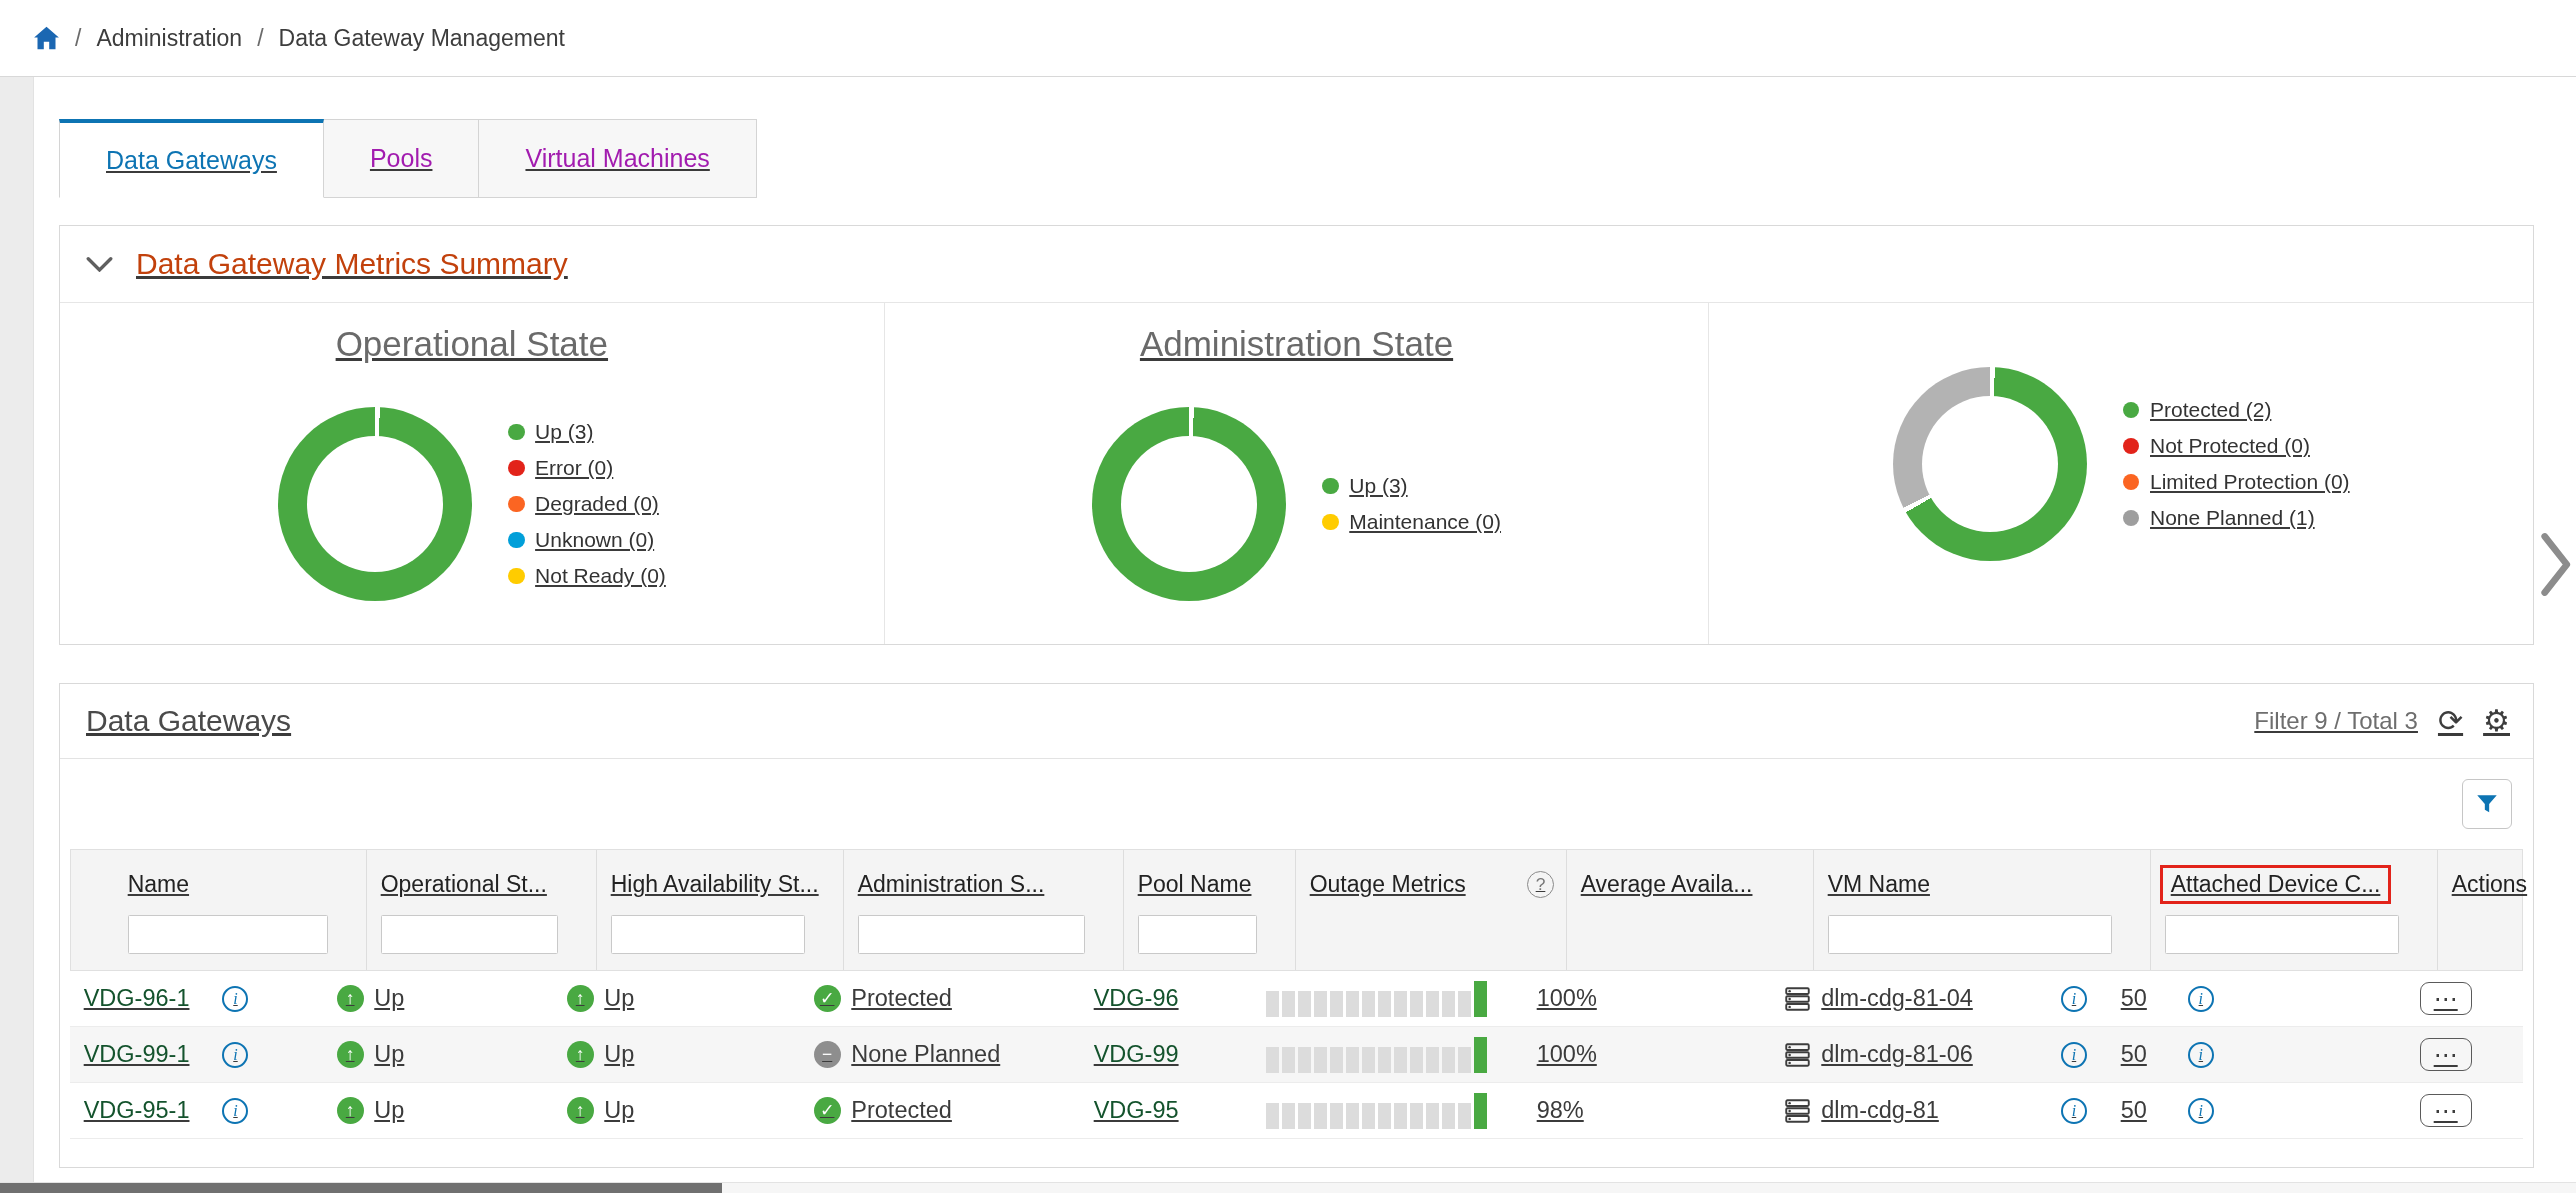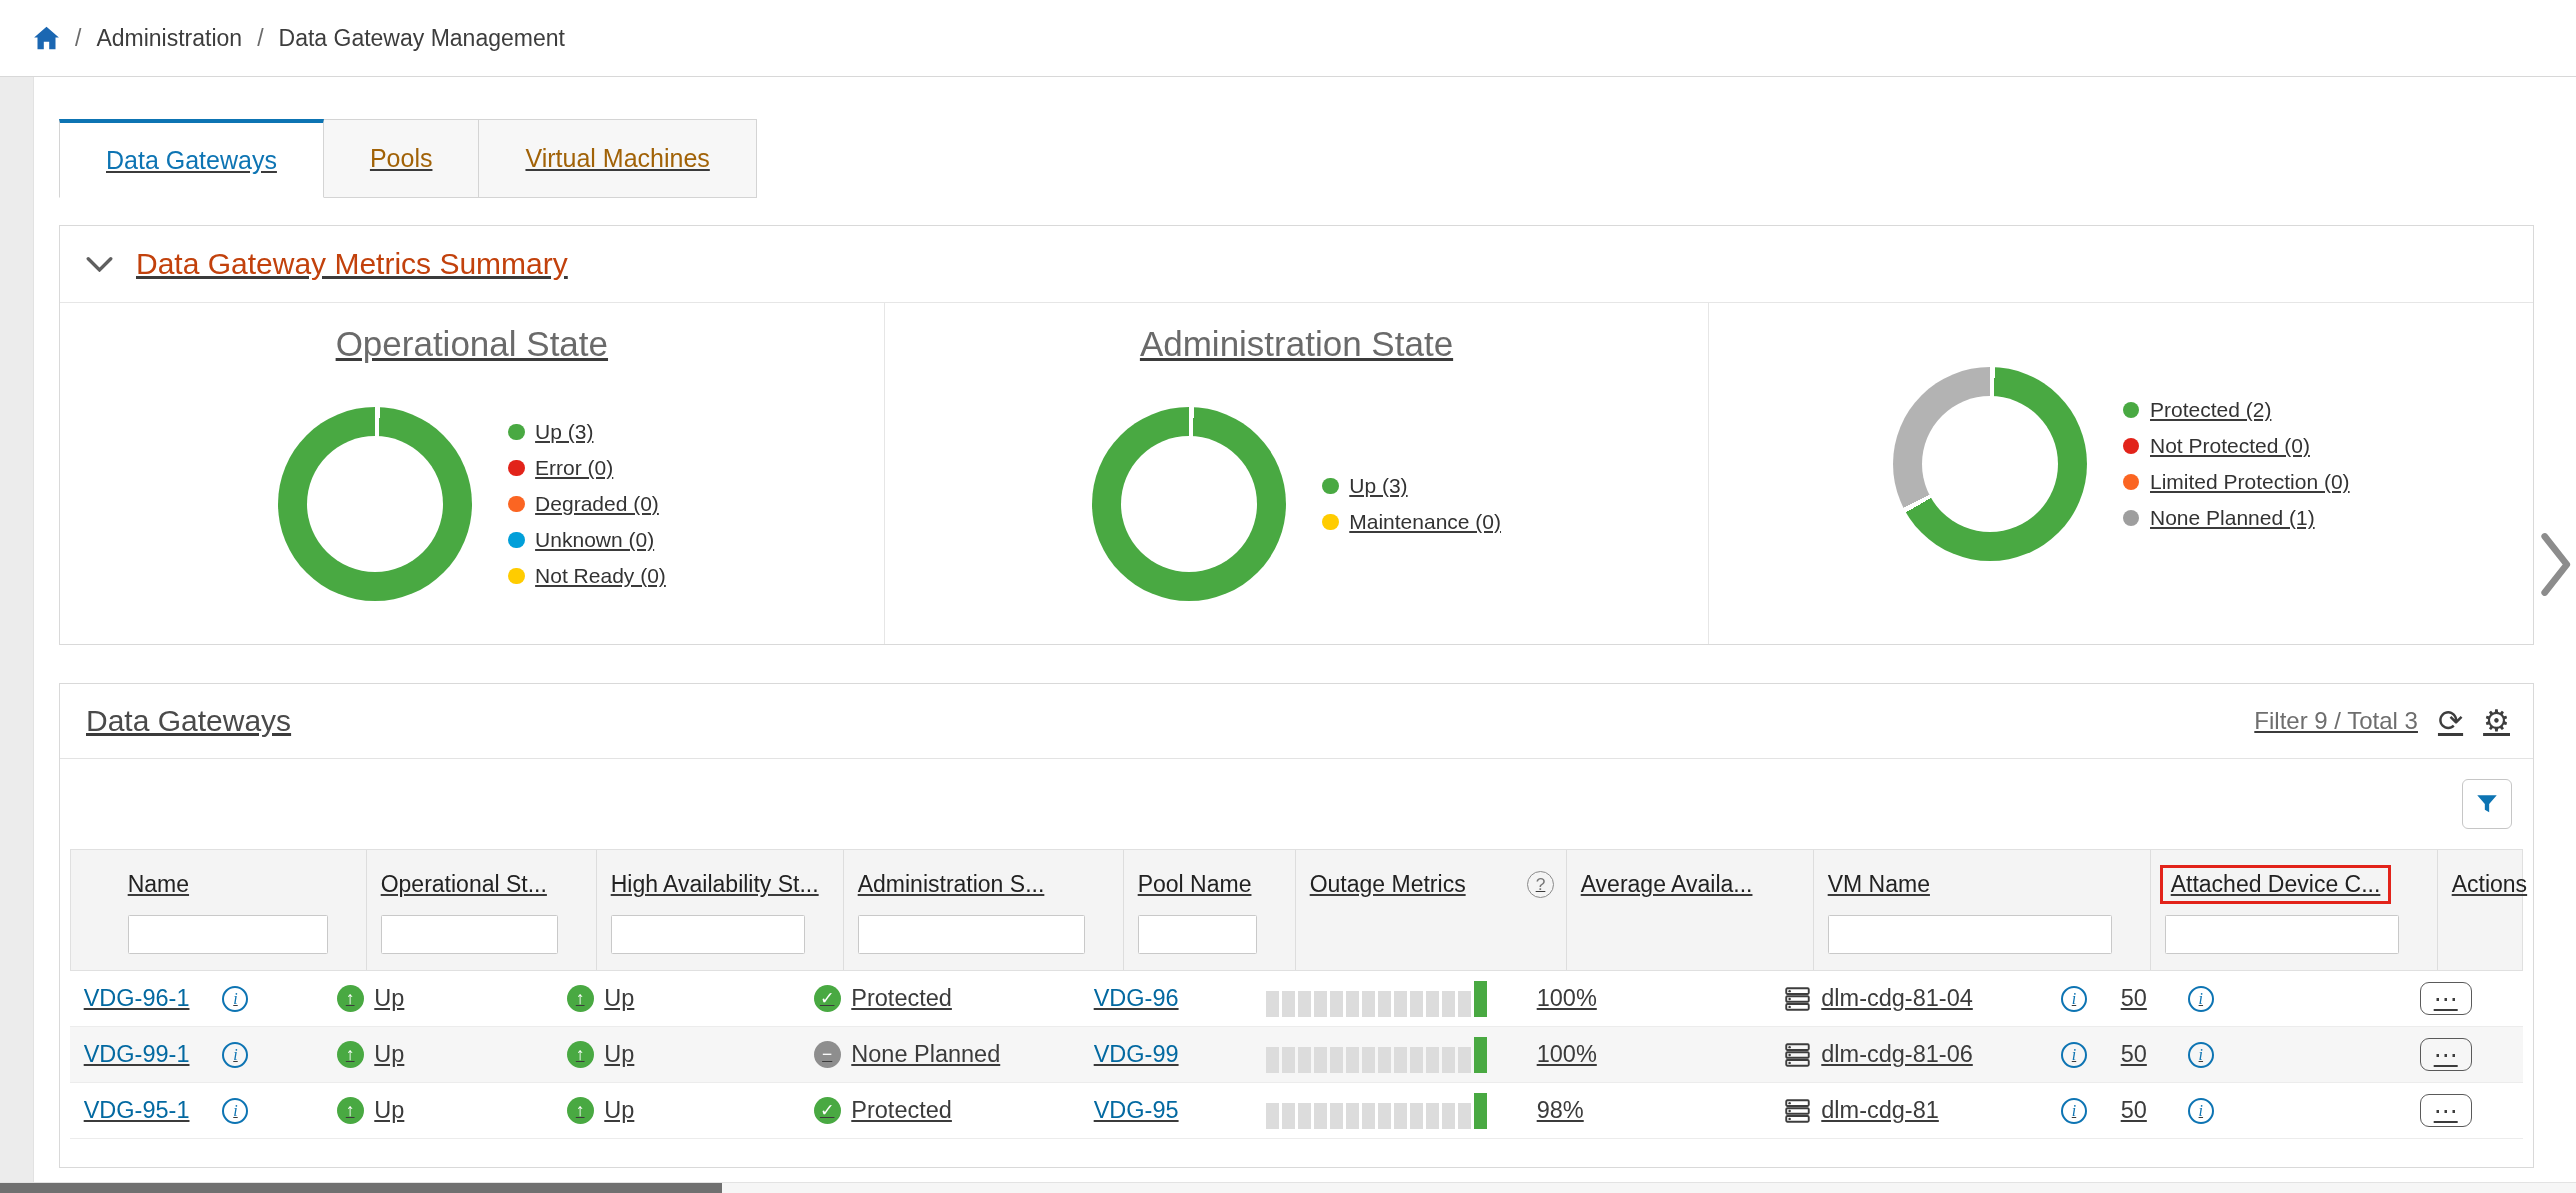--- a/index.html
+++ b/index.html
@@ -21,21 +21,21 @@
 
   
   .content {
     position: relative; margin-left: 33px; background: #fff;
     min-height: 1117px; padding-top: 42px; border-left: 0.8px solid #e2e2e2; text-decoration: underline;
   }
 
   
   .tabs { display: flex; margin-left: 25px; }
   .tab {
-    height: 79px; padding: 0 46px; font-size: 25px; color: #a16207;
+    height: 79px; padding: 0 46px; font-size: 25px; color: #a21caf;
     background: #f7f7f7; border: 0.8px solid #d4d4d4; border-left: none;
     border-top: 0.8px solid #d4d4d4; display: flex; align-items: center;
     cursor: pointer; font-family: inherit;
   }
   .tab:first-child { border-left: 0.8px solid #d4d4d4; }
   .tab.active {
     background: #fff; color: #0d74b3;
     border-top: 4.6px solid #0d74b3; border-bottom: 0.8px solid #fff;
   }
 
@@ -87,21 +87,21 @@
   .col-filter {
     margin-top: 10.6px; width: calc(100% - 38px); height: 39px;
     border: 0.8px solid #c9c9c9; border-radius: 1.5px; font-size: 21px; padding: 0 9px;
     font-family: inherit;
   }
   .red-box { border: 3px solid #e2231a; padding: 3px 7.6px; margin-left: -4.6px; }
 
   .trow { align-items: center; height: 56px; border-bottom: 0.8px solid #ececec; font-size: 23.5px; color: #3b3b3b; }
   .trow.alt { background: #f6f6f6; }
   .cell { display: flex; align-items: center; gap: 10.6px; padding-left: 13.7px; min-width: 0; }
-  .link { color: #0369a1; text-decoration: none; cursor: pointer; white-space: nowrap; }
+  .link { color: #14532d; text-decoration: none; cursor: pointer; white-space: nowrap; }
   .info-icon {
     width: 26px; height: 26px; flex: none; border: 2.3px solid #0d74b3; border-radius: 50%;
     color: #0d74b3; font-size: 16px; font-style: italic; font-family: "Liberation Serif", serif;
     display: inline-flex; align-items: center; justify-content: center; cursor: pointer;
   }
   .name-cell { gap: 33px; }
   .sicon {
     width: 27px; height: 27px; flex: none; border-radius: 50%; color: #fff;
     display: inline-flex; align-items: center; justify-content: center; font-size: 17.4px;
   }

